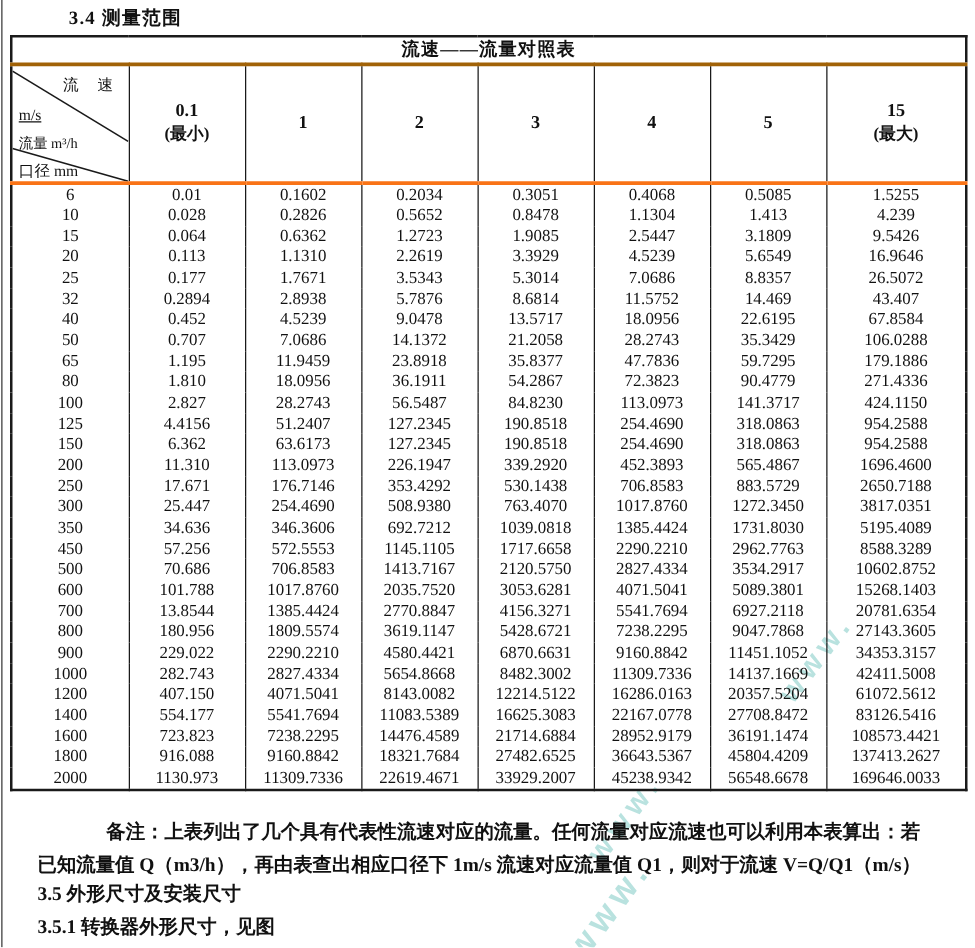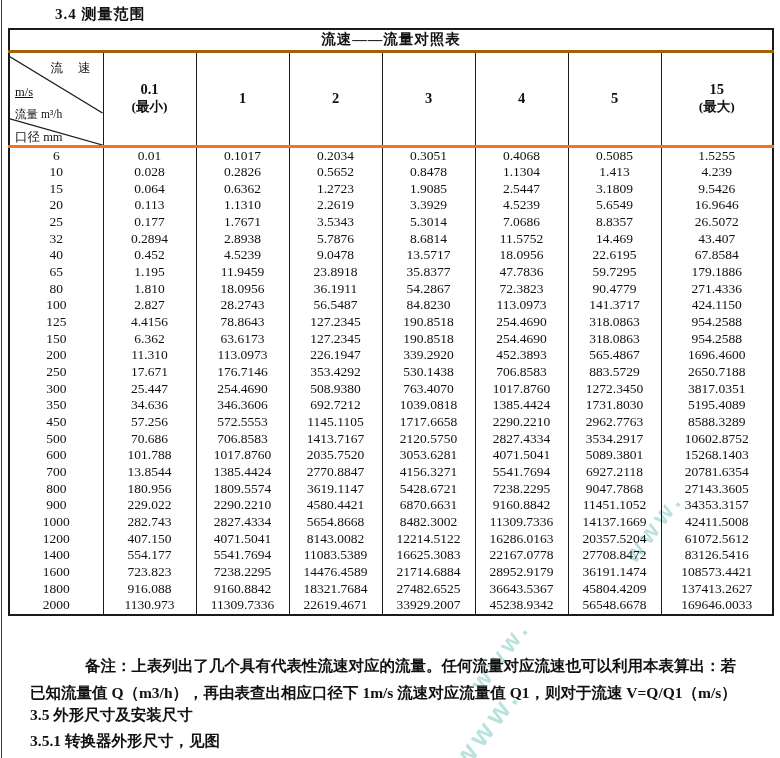--- a/index.html
+++ b/index.html
@@ -124,21 +124,21 @@
         <th>
           <div>15</div>
           <div class="sub">(最大)</div>
         </th>
       </tr>
     </thead>
     <tbody>
         <tr>
           <td>6</td>
           <td>0.01</td>
-          <td>0.1017</td>
+          <td>0.1602</td>
           <td>0.2034</td>
           <td>0.3051</td>
           <td>0.4068</td>
           <td>0.5085</td>
           <td>1.5255</td>
         </tr>
         <tr>
           <td>10</td>
           <td>0.028</td>
           <td>0.2826</td>
@@ -192,20 +192,30 @@
           <td>40</td>
           <td>0.452</td>
           <td>4.5239</td>
           <td>9.0478</td>
           <td>13.5717</td>
           <td>18.0956</td>
           <td>22.6195</td>
           <td>67.8584</td>
         </tr>
         <tr>
+          <td>50</td>
+          <td>0.707</td>
+          <td>7.0686</td>
+          <td>14.1372</td>
+          <td>21.2058</td>
+          <td>28.2743</td>
+          <td>35.3429</td>
+          <td>106.0288</td>
+        </tr>
+        <tr>
           <td>65</td>
           <td>1.195</td>
           <td>11.9459</td>
           <td>23.8918</td>
           <td>35.8377</td>
           <td>47.7836</td>
           <td>59.7295</td>
           <td>179.1886</td>
         </tr>
         <tr>
@@ -224,21 +234,21 @@
           <td>28.2743</td>
           <td>56.5487</td>
           <td>84.8230</td>
           <td>113.0973</td>
           <td>141.3717</td>
           <td>424.1150</td>
         </tr>
         <tr>
           <td>125</td>
           <td>4.4156</td>
-          <td>78.8643</td>
+          <td>51.2407</td>
           <td>127.2345</td>
           <td>190.8518</td>
           <td>254.4690</td>
           <td>318.0863</td>
           <td>954.2588</td>
         </tr>
         <tr>
           <td>150</td>
           <td>6.362</td>
           <td>63.6173</td>

